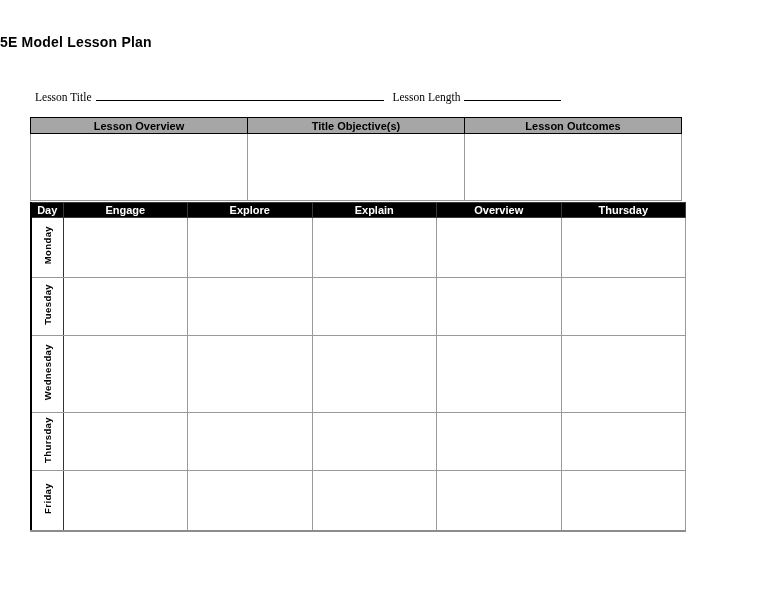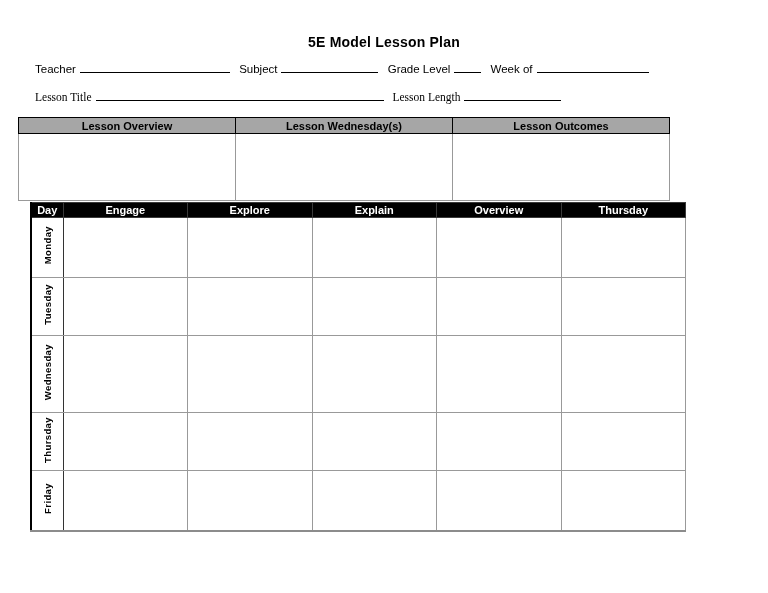--- a/index.html
+++ b/index.html
@@ -14,21 +14,20 @@
     background: #ffffff;
     font-family: "Liberation Sans", sans-serif;
     color: #000;
     overflow: hidden;
   }
   .doc-title {
     position: absolute;
     top: 34px;
     left: 0;
     width: 768px;
-    text-align: center;
     font-size: 14px;
     font-weight: bold;
     letter-spacing: 0.2px;
   }
   .form-line {
     position: absolute;
     left: 35px;
     font-size: 11.5px;
     white-space: nowrap;
   }
@@ -46,21 +45,21 @@
   .blank-subject       { width: 97px; }
   .blank-grade         { width: 27px; }
   .blank-week          { width: 112px; margin-right: 0; }
   .blank-lesson-title  { width: 288px; }
   .blank-lesson-length { width: 97px; margin-right: 0; }
 
   
   table.overview {
     position: absolute;
     top: 117px;
-    left: 18px;
+    left: 30px;
     width: 652px;
     border-collapse: collapse;
     table-layout: fixed;
   }
   table.overview th {
     height: 15px;
     background: #a6a6a6;
     border: 1px solid #000;
     font-size: 11px;
     font-weight: bold;
@@ -124,37 +123,31 @@
   tr.r-thu { height: 58px; }
   tr.r-fri { height: 60px; }
 </style>
 </head>
 <body>
 
 <div class="page">
 
   <div class="doc-title">5E Model Lesson Plan</div>
 
-  <div class="form-line form-line-1">
-    <span>Teacher</span><span class="blank blank-teacher"></span>
-    <span>Subject</span><span class="blank blank-subject"></span>
-    <span>Grade Level</span><span class="blank blank-grade"></span>
-    <span>Week of</span><span class="blank blank-week"></span>
-  </div>
 
   <div class="form-line form-line-2">
     <span>Lesson Title</span><span class="blank blank-lesson-title"></span>
     <span>Lesson Length</span><span class="blank blank-lesson-length"></span>
   </div>
 
   <table class="overview">
     <thead>
       <tr>
         <th>Lesson Overview</th>
-        <th>Lesson Wednesday(s)</th>
+        <th>Title Objective(s)</th>
         <th>Lesson Outcomes</th>
       </tr>
     </thead>
     <tbody>
       <tr>
         <td></td>
         <td></td>
         <td></td>
       </tr>
     </tbody>

